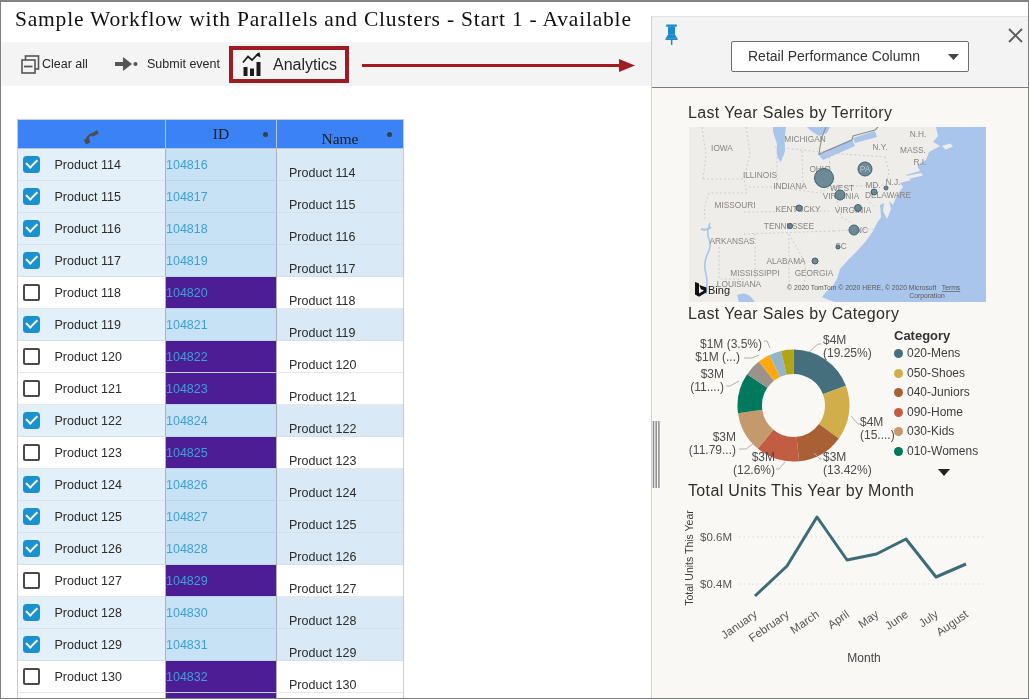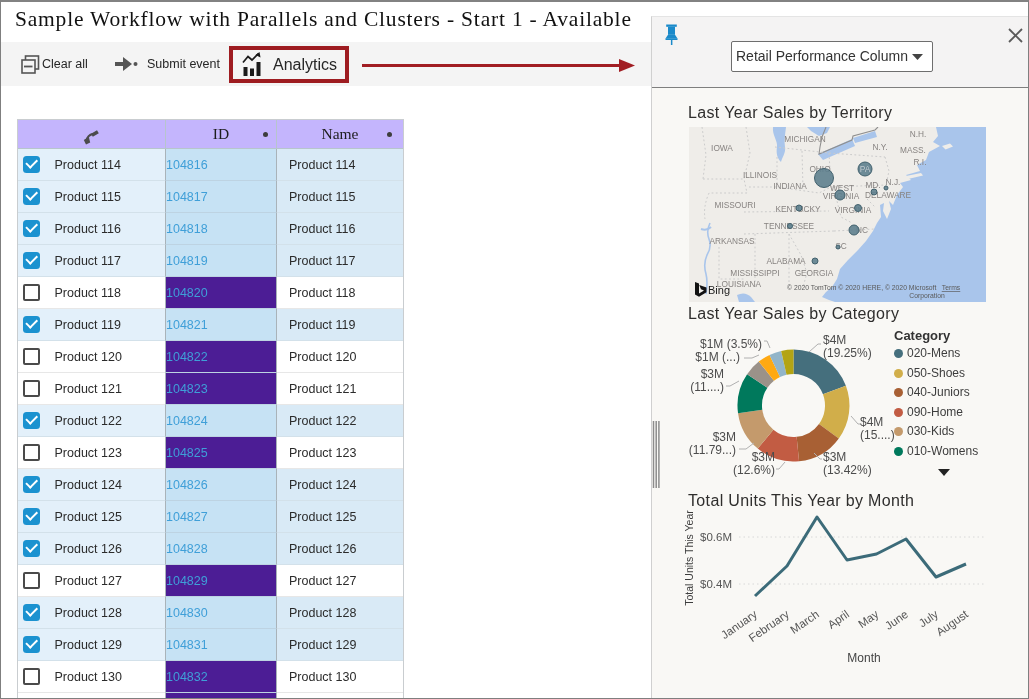--- a/index.html
+++ b/index.html
@@ -14,25 +14,25 @@
 .anbox{position:absolute;left:228px;top:4px;width:120px;height:37px;
   border:4px solid #9e1c21;display:flex;align-items:center;padding-left:9px;
   font-size:16px;color:#262626}
 .anbox span{margin-left:10px}
 .redarrow{position:absolute;left:358px;top:12.5px}
 
 
 .tbl{position:absolute;left:16px;top:117px;width:387px;
   border:1px solid #c9cdd0;font-size:12.5px;color:#2b2b2b}
 .trow{display:flex;height:32px}
-.thead{display:flex;height:29px;background:#c4b5fd;border-bottom:1px solid #b7c5cd}
+.thead{display:flex;height:29px;background:#3b82f6;border-bottom:1px solid #b7c5cd}
 .c1{width:147px;position:relative;display:flex;align-items:center}
 .c2{width:112px;display:flex;align-items:center;position:relative;
   border-left:1px solid #a9b3b9;border-right:1px solid #a9b3b9}
-.c3{width:126px;display:flex;align-items:center;padding-left:12px;position:relative}
+.c3{width:126px;display:flex;align-items:flex-end;padding-left:12px;position:relative}
 .thead .c1,.thead .c2,.thead .c3{border-color:#b7c5cd;justify-content:center;padding-left:0}
 .hlabel{font-family:"Liberation Serif",serif;font-size:15.5px;color:#1d1d1d}
 .hdot{position:absolute;width:5px;height:5px;border-radius:50%;background:#3d3d3d;top:12px}
 .trow .c1{border-bottom:1px solid #d3e1ea}
 .trow .c2{border-bottom:1px solid #bdd3e2}
 .trow .c3{border-bottom:1px solid #d3e1ea}
 .on .c1{background:#e3f0fa}
 .on .c2{background:#c6e2f4}
 .on .c3{background:#d9eaf6}
 .off .c1{background:#fff}
@@ -45,23 +45,23 @@
 .cb.y{background:#1b92d0;border-radius:3.5px}
 .cb.y::after{content:"";position:absolute;left:2.7px;top:3.2px;width:9px;height:4.5px;
   border-left:2.5px solid #fff;border-bottom:2.5px solid #fff;transform:rotate(-45deg)}
 .cb.n{background:#fff;border:2px solid #4a4a4a;border-radius:2px}
 
 
 .panel{position:absolute;left:650px;top:14px;width:378px;height:684px;
   background:#f9f8f5;border-left:1px solid #d0d0d0;border-top:1px solid #e4e4e4}
 .phead{position:absolute;left:0;top:0;width:378px;height:71px;background:#f4f3f3;
   border-bottom:1px solid #7e7e7e}
-.sel{position:absolute;left:79px;top:24px;width:202px;height:31px;background:#fff;
+.sel{position:absolute;left:79px;top:24px;width:238px;height:31px;background:#fff;
   border:1px solid #6e6e6e;border-radius:2px;font-size:14px;color:#333;
-  line-height:29px;padding-left:4px}
+  line-height:29px;padding-left:16px}
 .sel svg{position:absolute;right:9px;top:12px}
 .xbtn{position:absolute;left:356px;top:11px}
 .pinic{position:absolute;left:12px;top:7px}
 .grip{position:absolute;left:0;top:404px}
 .h16{position:absolute;left:36px;font-size:16px;letter-spacing:0.35px;color:#2f2e2d;white-space:nowrap}
 .lgdot{display:inline-block;width:9px;height:9px;border-radius:50%;margin-right:4px;vertical-align:-1px}
 .lgitem{position:absolute;left:242px;white-space:nowrap;font-size:12px;color:#3d3d3d}
 </style>
 </head>
 <body>
@@ -442,21 +442,21 @@
   <div class="lgitem" style="top:329px"><span class="lgdot" style="background:#456f7d"></span>020-Mens</div>
   <div class="lgitem" style="top:348.5px"><span class="lgdot" style="background:#d1ae4a"></span>050-Shoes</div>
   <div class="lgitem" style="top:368px"><span class="lgdot" style="background:#a86034"></span>040-Juniors</div>
   <div class="lgitem" style="top:387.5px"><span class="lgdot" style="background:#c25c43"></span>090-Home</div>
   <div class="lgitem" style="top:407px"><span class="lgdot" style="background:#c49a6c"></span>030-Kids</div>
   <div class="lgitem" style="top:426.5px"><span class="lgdot" style="background:#00795c"></span>010-Womens</div>
   <svg style="position:absolute;left:286px;top:452px" width="12" height="7" viewBox="0 0 12 7">
       <polygon points="0,0 12,0 6,7" fill="#222"></polygon>
     </svg>
 
-  <div class="h16" style="top:475px">Total Units This Year by Month</div>
+  <div class="h16" style="top:465px">Total Units This Year by Month</div>
   <svg style="position:absolute;left:20px;top:486px" width="335" height="190" viewBox="0 0 335 190" id="linesvg">
       <line x1="67" y1="34" x2="314" y2="34" stroke="#d8d8d8" stroke-width="1" stroke-dasharray="1.5,3"></line>
       <line x1="67" y1="81" x2="314" y2="81" stroke="#d8d8d8" stroke-width="1" stroke-dasharray="1.5,3"></line>
       <text x="60" y="38" font-size="11.5" fill="#555" text-anchor="end" font-family="Liberation Sans">$0.6M</text>
       <text x="60" y="85" font-size="11.5" fill="#555" text-anchor="end" font-family="Liberation Sans">$0.4M</text>
       <text x="21" y="55" font-size="10.5" fill="#3d3d3d" text-anchor="middle" font-family="Liberation Sans" transform="rotate(-90,21,55)">Total Units This Year</text>
       <polyline points="83,93 115,63 145,14 175,57 204.5,51 234,36 264,74 294,61" fill="none" stroke="#3c6b79" stroke-width="3" stroke-linejoin="round"></polyline>
       <text x="86" y="113" font-size="11.5" fill="#555" text-anchor="end" font-family="Liberation Sans" transform="rotate(-35,86,113)">January</text>
       <text x="118" y="113" font-size="11.5" fill="#555" text-anchor="end" font-family="Liberation Sans" transform="rotate(-35,118,113)">February</text>
       <text x="148" y="113" font-size="11.5" fill="#555" text-anchor="end" font-family="Liberation Sans" transform="rotate(-35,148,113)">March</text>

